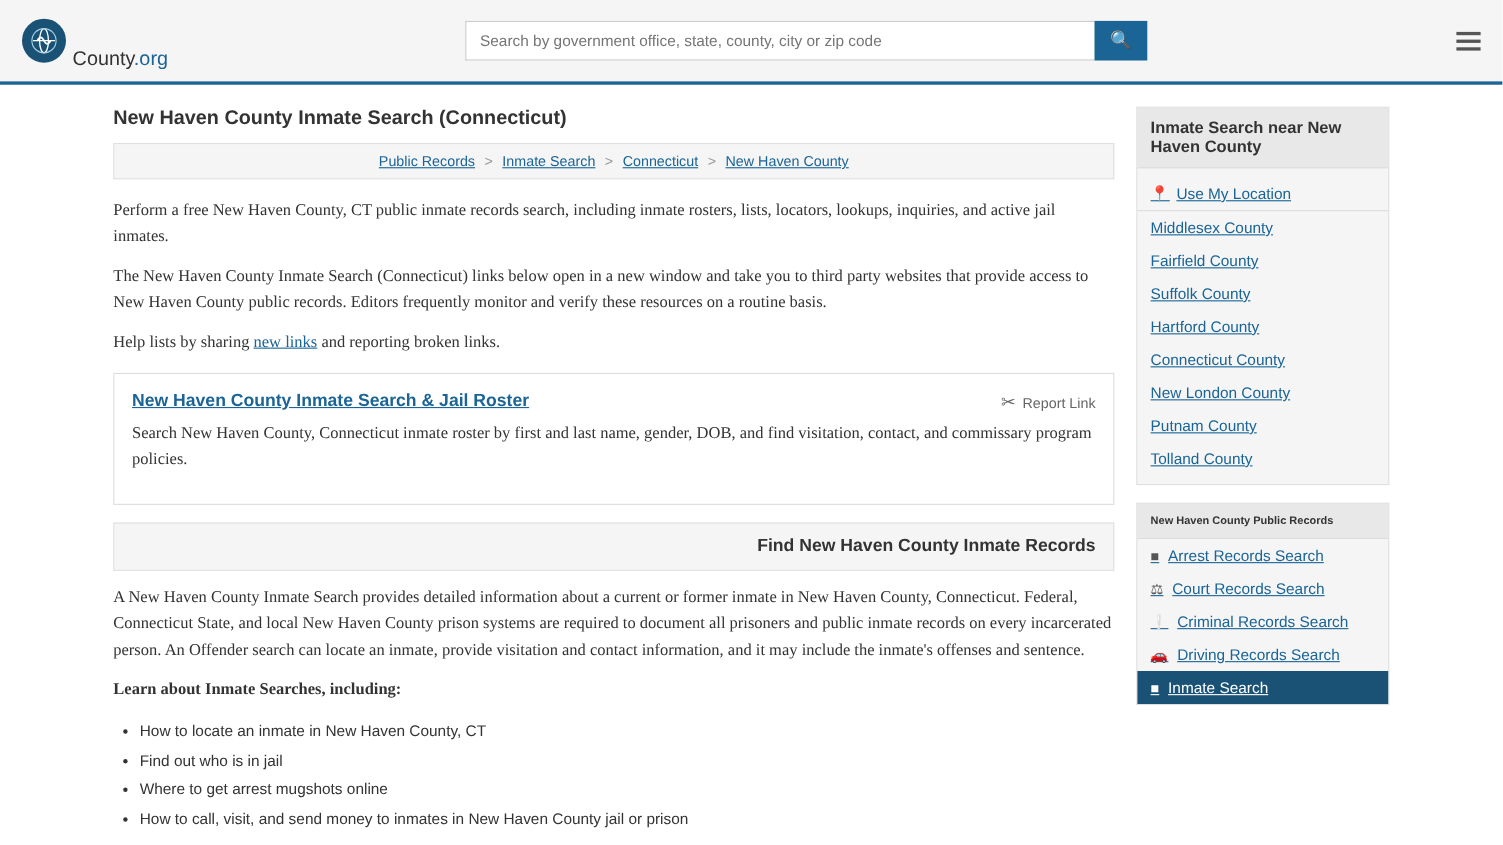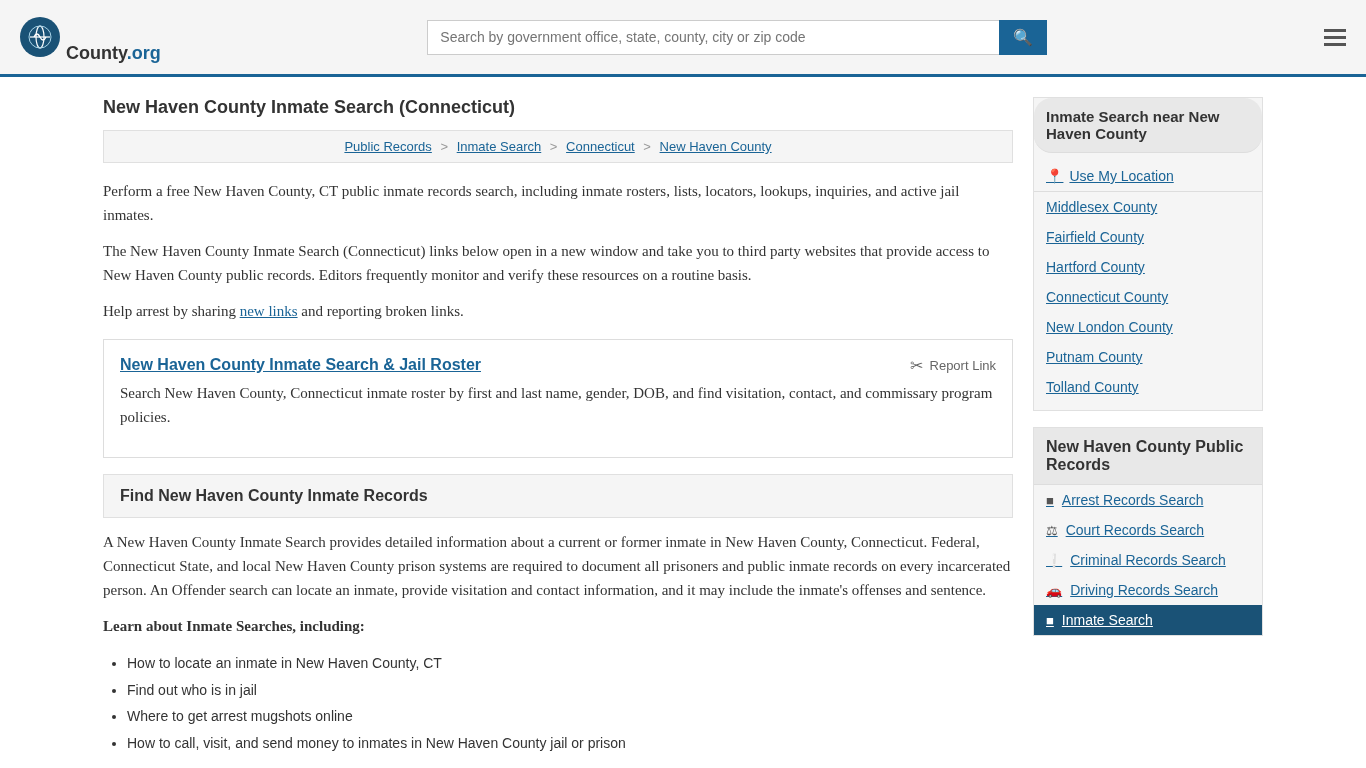--- a/index.html
+++ b/index.html
@@ -27,21 +27,21 @@
       border-radius: 50%;
       background: #1a5276;
       display: flex;
       align-items: center;
       justify-content: center;
       color: white;
       font-size: 18px;
     }
     .logo-text {
       font-size: 18px;
-      font-weight: bold;
+      font-weight: normal;
       color: #333;
       margin-top: 33px;
     }
     .logo-text span {
       color: #1a6496;
     }
     .search-bar-container {
       flex: 1;
       display: flex;
       max-width: 620px;
@@ -173,20 +173,21 @@
     .find-records-section {
       background: #f5f5f5;
       border: 1px solid #e0e0e0;
       padding: 12px 16px;
       margin: 16px 0 12px;
     }
     .find-records-title {
       font-size: 16px;
       font-weight: bold;
       color: #333;
+      text-align: right;
     }
 
     .learn-heading {
       font-weight: bold;
       margin-bottom: 8px;
     }
     .bullet-list {
       padding-left: 24px;
       line-height: 1.9;
     }
@@ -200,21 +201,20 @@
       border: 1px solid #e0e0e0;
       margin-bottom: 16px;
     }
     .sidebar-section-title {
       background: #e8e8e8;
       padding: 10px 12px;
       font-weight: bold;
       font-size: 15px;
       color: #333;
       border-bottom: 1px solid #ddd;
-      border-radius: 18px;
     }
     .sidebar-section-body {
       padding: 8px 0;
     }
     .sidebar-link {
       display: flex;
       align-items: flex-start;
       gap: 8px;
       padding: 7px 12px;
       color: #1a6496;
@@ -240,21 +240,21 @@
 
     
     .sidebar-pub-section {
       background: #f5f5f5;
       border: 1px solid #e0e0e0;
     }
     .sidebar-pub-title {
       background: #e8e8e8;
       padding: 10px 12px;
       font-weight: bold;
-      font-size: 16px;
+      font-size: 10px;
       color: #333;
       border-bottom: 1px solid #ddd;
     }
     .pub-record-link {
       display: flex;
       align-items: center;
       gap: 8px;
       padding: 7px 12px;
       color: #1a6496;
       text-decoration: underline;
@@ -326,21 +326,21 @@
       <a href="#">Inmate Search</a>
       <span class="sep">&gt;</span>
       <a href="#">Connecticut</a>
       <span class="sep">&gt;</span>
       <a href="#">New Haven County</a>
     </nav>
 
     <p>Perform a free New Haven County, CT public inmate records search, including inmate rosters, lists, locators, lookups, inquiries, and active jail inmates.</p>
     <p>The New Haven County Inmate Search (Connecticut) links below open in a new window and take you to third party websites that provide access to New Haven County public records. Editors frequently monitor and verify these resources on a routine basis.</p>
     <p>
-      <span>Help arrest by sharing </span><a href="#">new links</a><span> and reporting broken links.</span>
+      <span>Help lists by sharing </span><a href="#">new links</a><span> and reporting broken links.</span>
     </p>
 
     <div class="resource-card">
       <div class="resource-card-header">
         <a href="#" class="resource-title">New Haven County Inmate Search &amp; Jail Roster</a>
         <div class="report-link">
           <span style="font-size:16px;">✂</span>
           <span>Report Link</span>
         </div>
       </div>
@@ -375,20 +375,23 @@
           <span>Use My Location</span>
         </div>
         <hr class="divider-line">
         <div class="sidebar-link">
           <span>Middlesex County</span>
         </div>
         <div class="sidebar-link">
           <span>Fairfield County</span>
         </div>
         <div class="sidebar-link">
+          <span>Suffolk County</span>
+        </div>
+        <div class="sidebar-link">
           <span>Hartford County</span>
         </div>
         <div class="sidebar-link">
           <span>Connecticut County</span>
         </div>
         <div class="sidebar-link">
           <span>New London County</span>
         </div>
         <div class="sidebar-link">
           <span>Putnam County</span>

